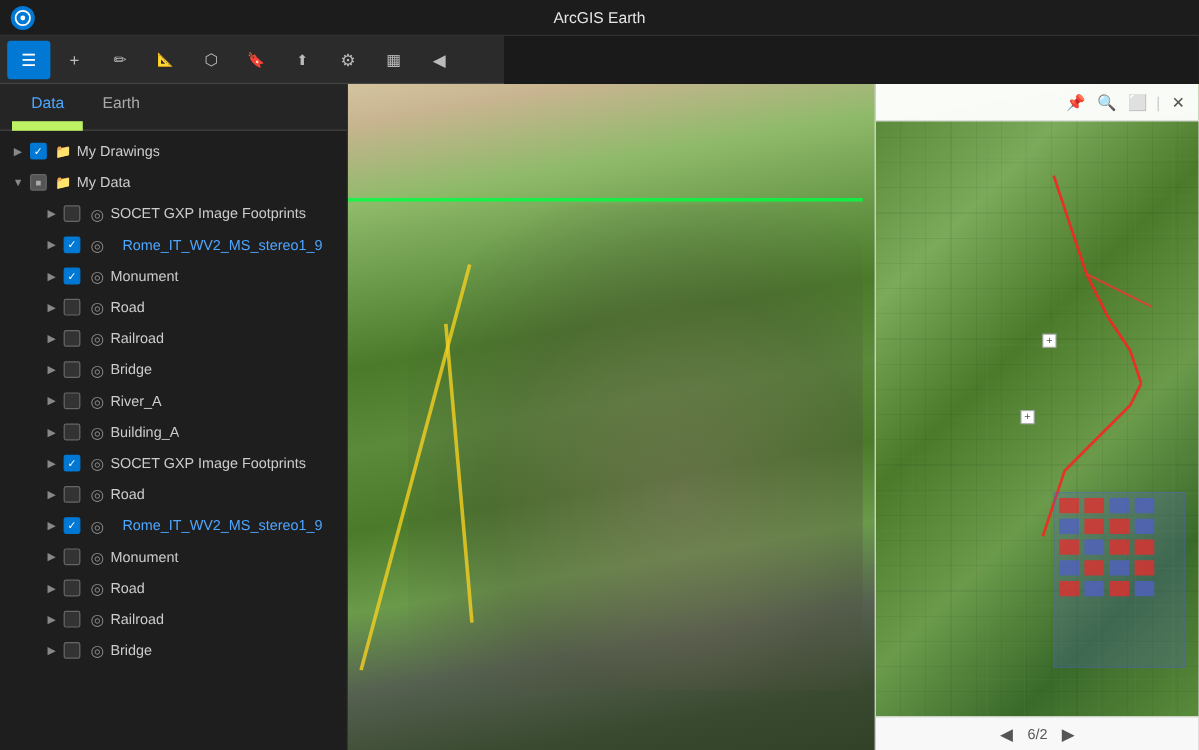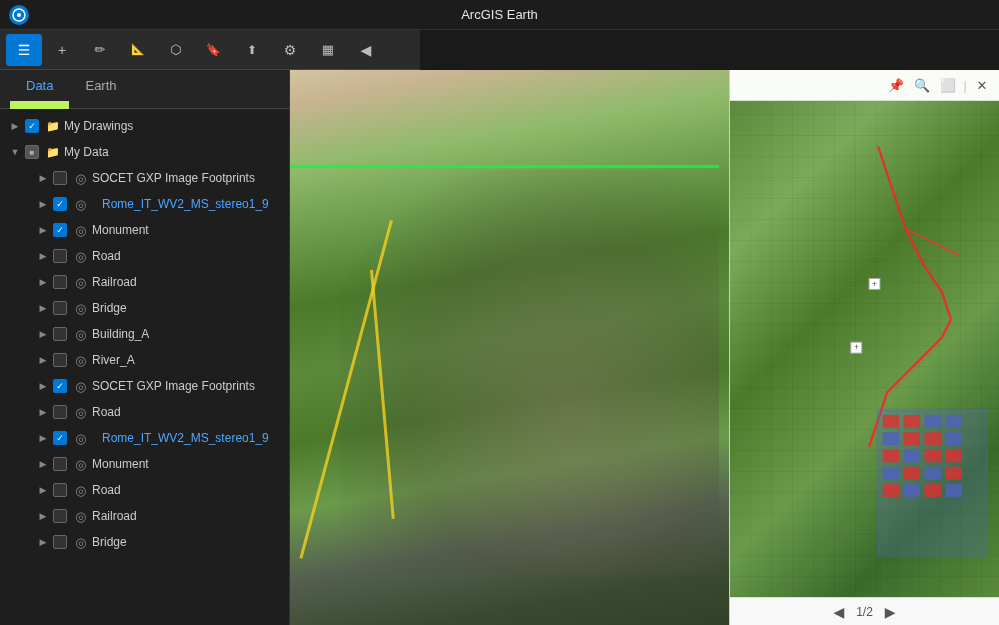--- a/index.html
+++ b/index.html
@@ -230,28 +230,28 @@
       <span class="expander collapsed"></span>
       <div class="checkbox"></div>
       <span class="layer-icon icon-layer"></span>
       <span class="layer-label">Bridge</span>
     </div>
 
     <div class="tree-item indent-3">
       <span class="expander collapsed"></span>
       <div class="checkbox"></div>
       <span class="layer-icon icon-layer"></span>
+      <span class="layer-label">River_A</span>
+    </div>
+
+    <div class="tree-item indent-3">
+      <span class="expander collapsed"></span>
+      <div class="checkbox"></div>
+      <span class="layer-icon icon-layer"></span>
       <span class="layer-label">Building_A</span>
-    </div>
-
-    <div class="tree-item indent-3">
-      <span class="expander collapsed"></span>
-      <div class="checkbox"></div>
-      <span class="layer-icon icon-layer"></span>
-      <span class="layer-label">River_A</span>
     </div>
 
     <div class="tree-item indent-3">
       <span class="expander collapsed"></span>
       <div class="checkbox checked"></div>
       <span class="layer-icon icon-layer"></span>
       <span class="layer-label">SOCET GXP Image Footprints</span>
     </div>
 
     <div class="tree-item indent-3">
@@ -375,17 +375,17 @@
 
           <rect x="140" y="195" width="12" height="12" fill="white" stroke="#aaa" stroke-width="1"></rect>
           <text x="146" y="204" text-anchor="middle" font-size="10" fill="#555">+</text>
           <rect x="120" y="265" width="12" height="12" fill="white" stroke="#aaa" stroke-width="1"></rect>
           <text x="126" y="274" text-anchor="middle" font-size="10" fill="#555">+</text>
         </svg>
       </div>
     </div>
     <div id="overlay-pagination">
       <button class="page-arrow">◀</button>
-      <span>1/2</span>
+      <span>6/2</span>
       <button class="page-arrow">▶</button>
     </div>
   </div>
 </div>
 
 </body></html>

